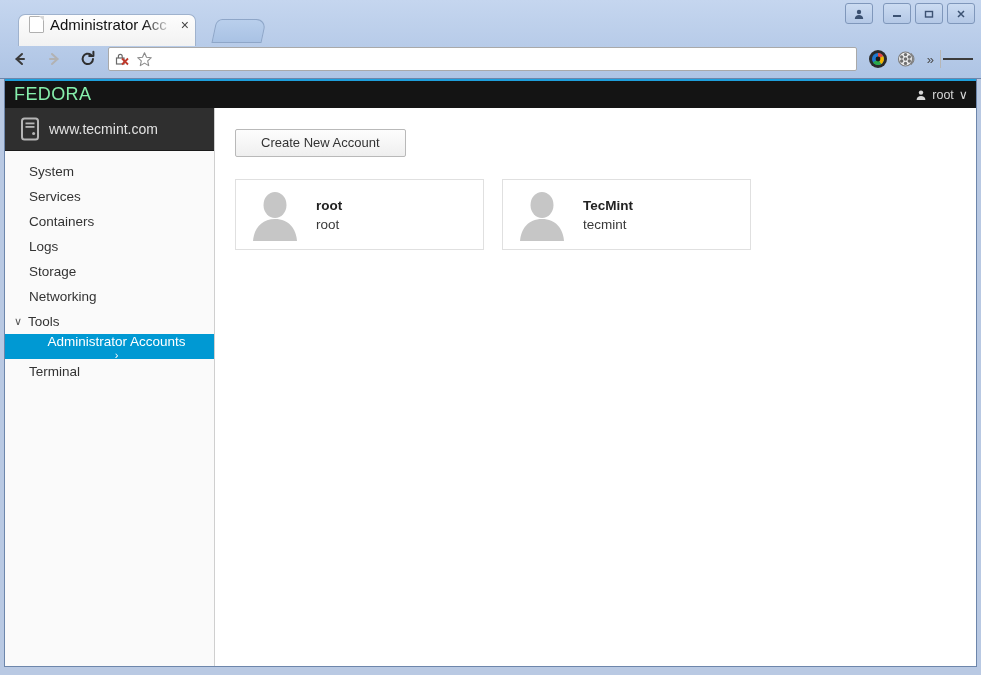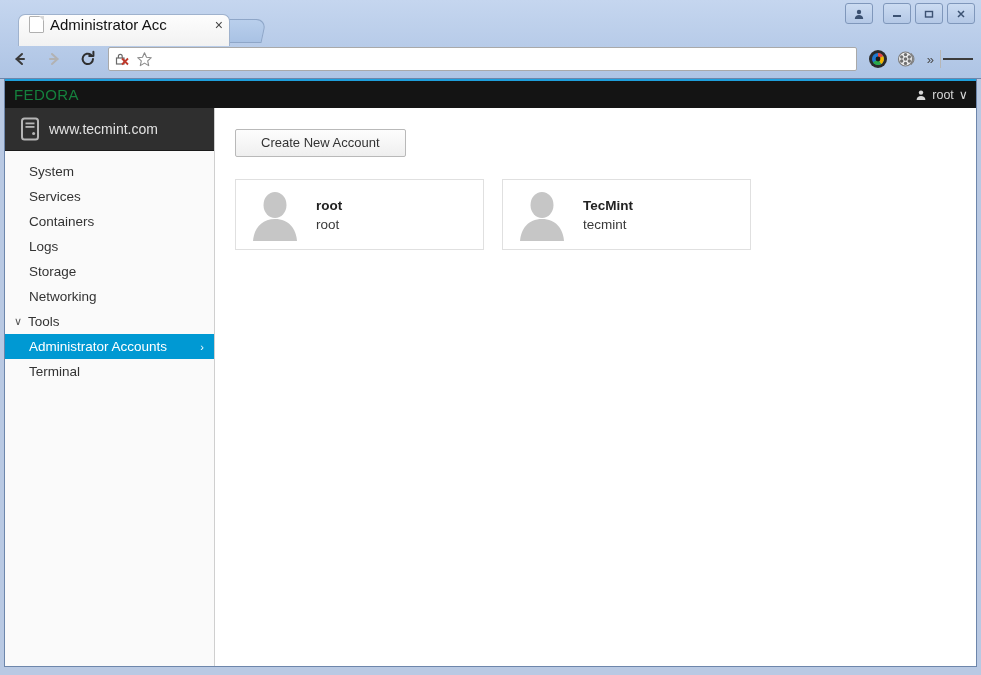--- a/index.html
+++ b/index.html
@@ -36,21 +36,21 @@
     display: flex; align-items: center; justify-content: center;
     font-size: 11px; color: #3c5272; line-height: 1;
   }
   .winbtn.sep { margin-left: 6px; }
   .winbtn svg { display: block; }
 
   
   .tabstrip { position: absolute; left: 0; top: 14px; height: 32px; width: 100%; }
   .tab {
     position: absolute; left: 18px; top: 0;
-    width: 212px; height: 32px;
+    width: 178px; height: 32px;
     background: linear-gradient(#fdfdfd, #f2f2f2);
     border: 1px solid #9fb2cd;
     border-bottom: none;
     border-radius: 7px 7px 0 0;
     display: flex; align-items: center;
     padding: 0 6px 12px 10px;
     box-sizing: border-box;
     overflow: hidden;
   }
   .tab .favicon {
@@ -125,21 +125,21 @@
     background: #fff;
     overflow: hidden;
   }
   .blueline { height: 2px; background: #1f9fdc; }
 
   .topbar {
     height: 27px; background: #141414;
     display: flex; align-items: center; justify-content: space-between;
     padding: 0 8px 0 9px;
   }
-  .brand { color: #15803d; font-size: 15px; letter-spacing: .4px; }
+  .brand { color: #86efac; font-size: 18px; letter-spacing: .4px; }
   .usermenu { display: flex; align-items: center; gap: 5px; color: #d8d8d8; font-size: 12.5px; }
 
   .body-row { display: flex; height: 558px; }
 
   .sidebar {
     width: 209px; flex: none;
     background: #fafafa;
     border-right: 1px solid #cfcfcf;
     display: flex; flex-direction: column;
   }
@@ -153,20 +153,21 @@
   .navlist { padding-top: 8px; }
   .navitem {
     height: 25px; display: flex; align-items: center;
     padding-left: 24px; font-size: 13.5px; color: #333;
   }
   .navitem.group { padding-left: 9px; gap: 6px; }
   .navitem.active {
     background: #0099d3; color: #fff;
     padding-left: 24px; padding-right: 10px;
     justify-content: space-between;
+    flex-direction: column;
   }
   .navitem .caret { font-size: 11px; color: #555; }
   .navitem.active .caret-right { font-size: 11px; color: #fff; }
 
   .content { flex: 1; background: #fff; display: flex; flex-direction: column; }
   .contenthead {
     height: 42px; background: #141414;
     display: flex; align-items: center; padding-left: 20px;
   }
   .contenthead .title { color: #c8c8c8; font-size: 14.5px; }

